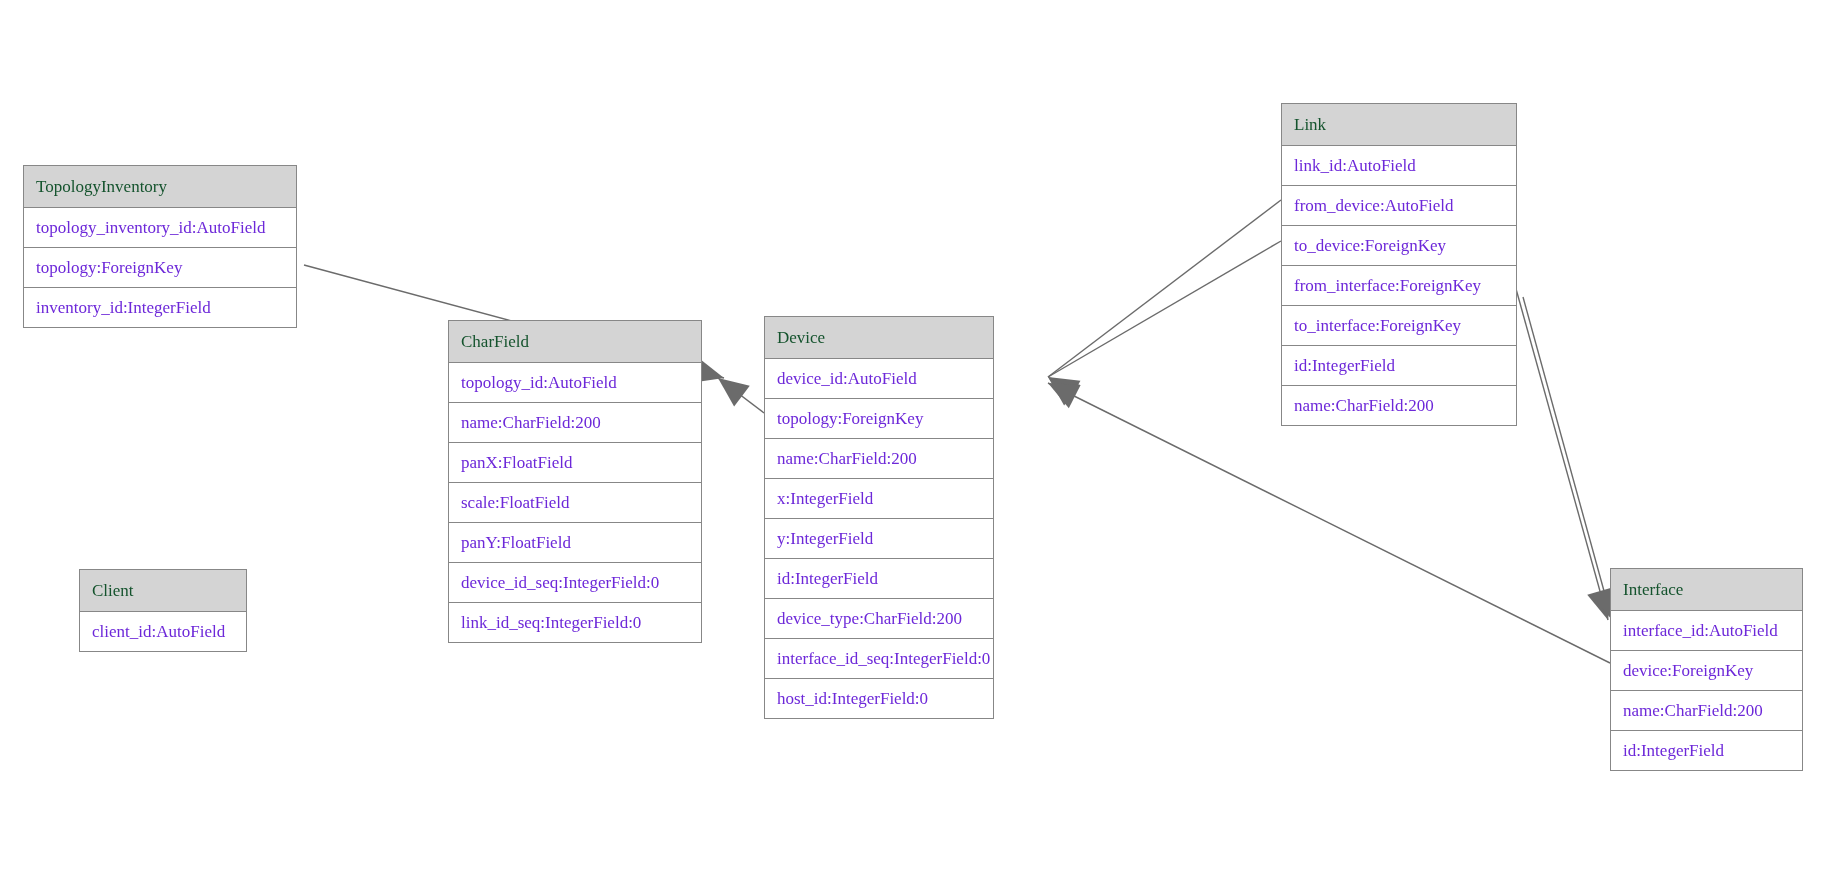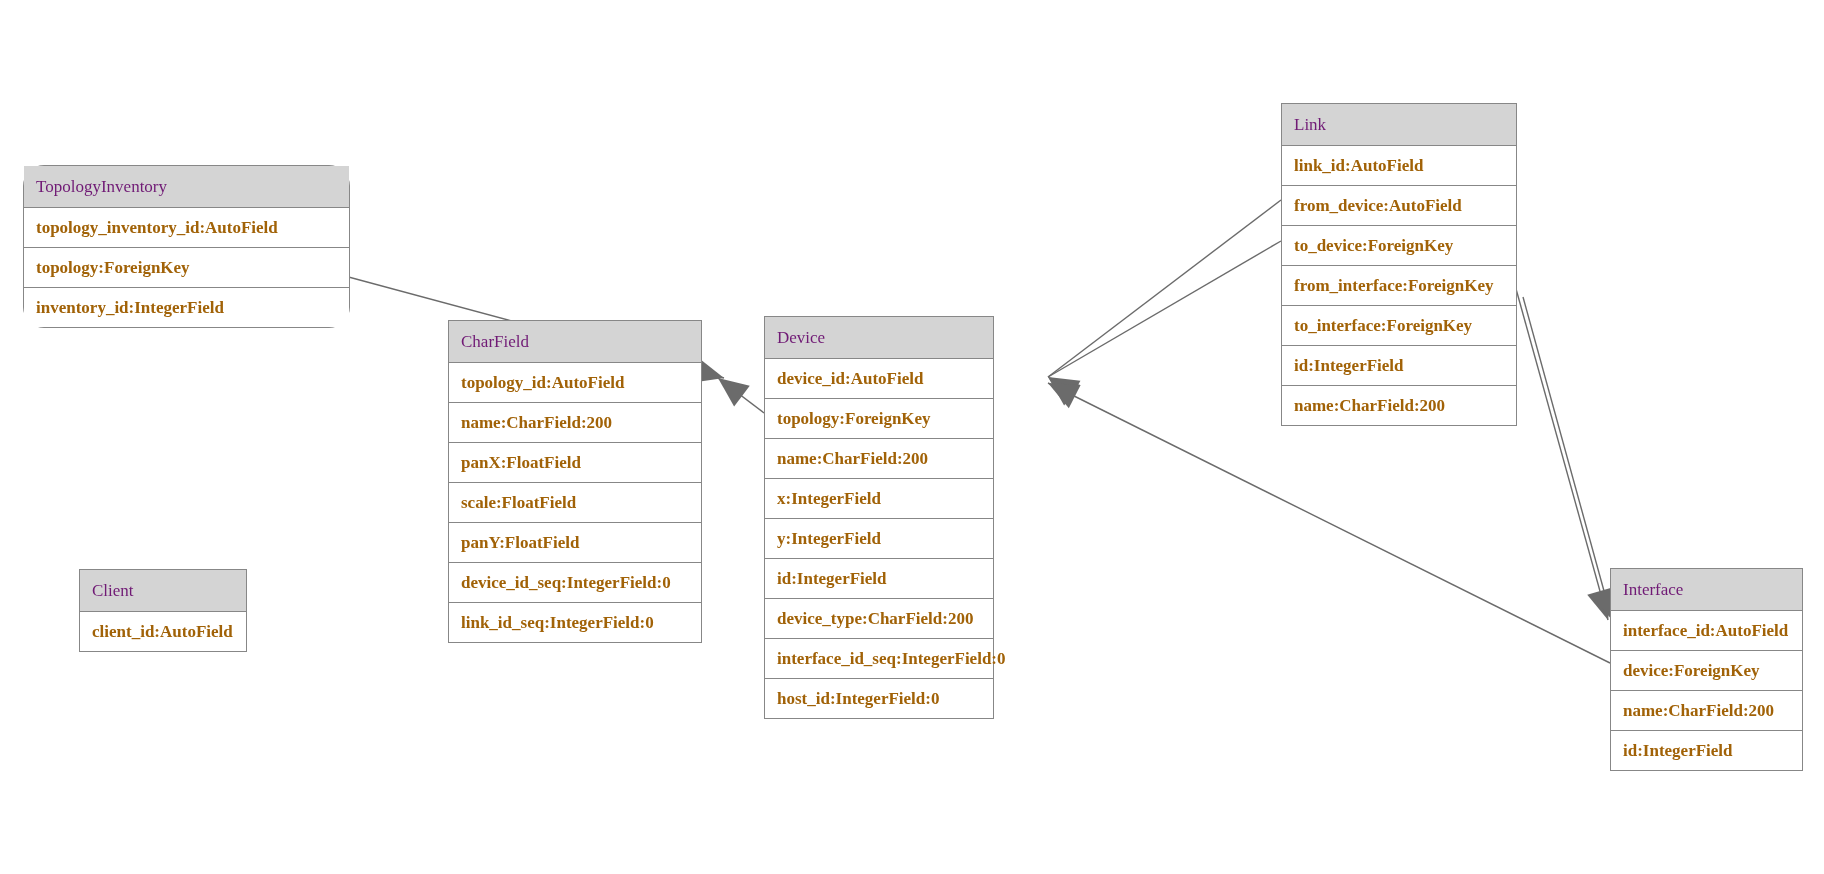--- a/index.html
+++ b/index.html
@@ -28,36 +28,35 @@
     position: absolute;
     box-sizing: border-box;
     border: 1px solid #878787;
     background: #ffffff;
     z-index: 5;
   }
   .entity-header {
     box-sizing: border-box;
     background: #d4d4d4;
     border-bottom: 1px solid #878787;
-    color: #701a75;
+    color: #14532d;
     font-size: 17px;
     line-height: 1;
     padding: 12px 10px 12px 12px;
     white-space: nowrap;
   }
   .entity-field {
     box-sizing: border-box;
     background: #ffffff;
     border-bottom: 1px solid #878787;
-    color: #a16207;
+    color: #6d28d9;
     font-size: 17px;
     line-height: 1;
     padding: 11px 10px 11px 12px;
     white-space: nowrap;
-    font-weight: bold;
   }
   .entity-field.last {
     border-bottom: none;
   }
 </style>
 </head>
 <body>
 
 <div id="canvas">
   <svg id="edge-layer" viewBox="0 0 1824 874" xmlns="http://www.w3.org/2000/svg">
@@ -83,21 +82,21 @@
       </g>
       <g>
         <path d="M 1513,278 L 1608,620" fill="none" stroke="#6b6b6b" stroke-width="1.4"></path>
         <polygon points="0,0 -30,-13 -30,13" fill="#6b6b6b" transform="translate(1608,620) rotate(74)"></polygon>
       </g>
       <g>
         <path d="M 1523,297 L 1612,620" fill="none" stroke="#6b6b6b" stroke-width="1.4"></path>
         <polygon points="0,0 -30,-13 -30,13" fill="#6b6b6b" transform="translate(1612,620) rotate(74)"></polygon>
       </g>
     </svg>
-<div class="entity" style="left: 23px; top: 165px; width: 327px; border-radius: 21px;">
+<div class="entity" style="left: 23px; top: 165px; width: 274px;">
       <div class="entity-header">TopologyInventory</div>
       <div class="entity-field">topology_inventory_id:AutoField</div>
       <div class="entity-field">topology:ForeignKey</div>
       <div class="entity-field last">inventory_id:IntegerField</div>
     </div>
     <div class="entity" style="left: 448px; top: 320px; width: 254px;">
       <div class="entity-header">CharField</div>
       <div class="entity-field">topology_id:AutoField</div>
       <div class="entity-field">name:CharField:200</div>
       <div class="entity-field">panX:FloatField</div>

